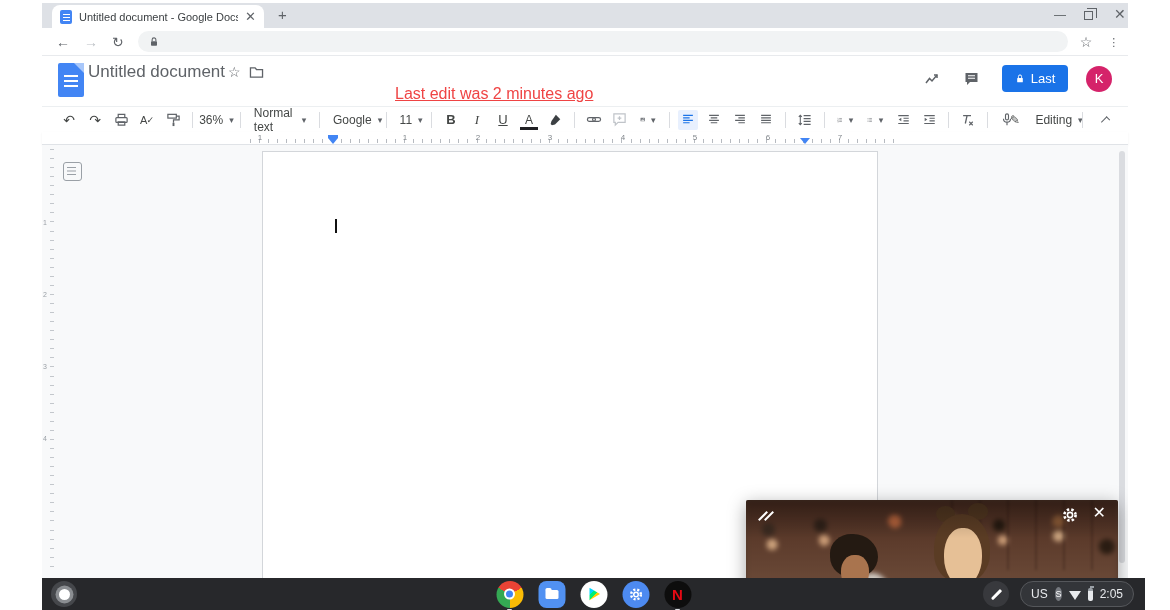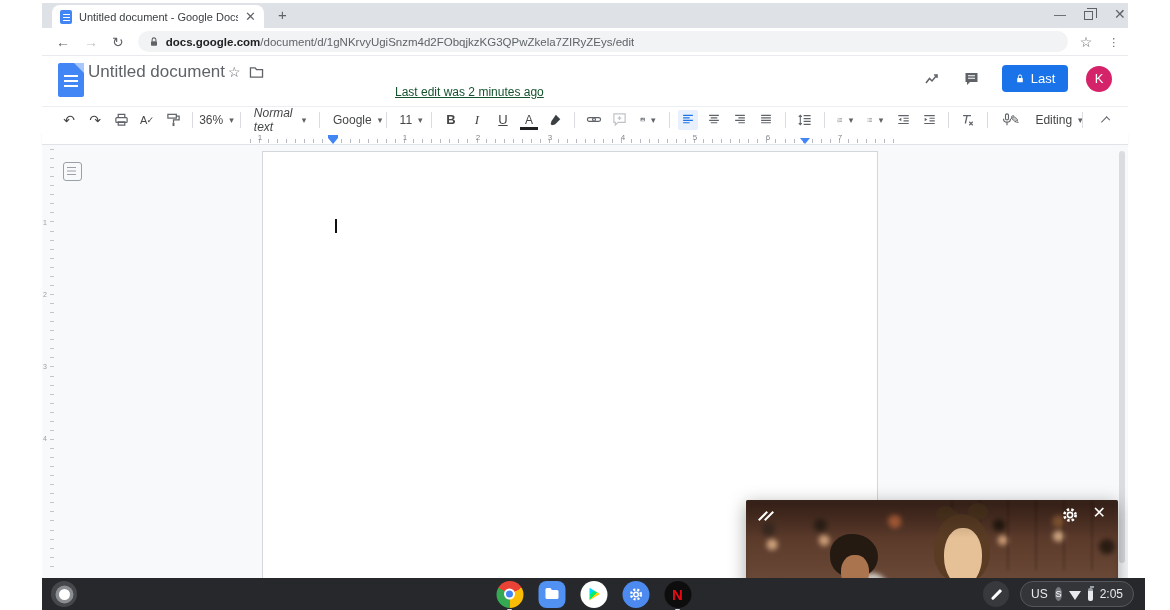--- a/index.html
+++ b/index.html
@@ -42,21 +42,21 @@
   .dicon { position:absolute; left:16px; top:7px; width:26px; height:34px; background:#4285f4;
            border-radius:2px; }
   .dicon::before { content:""; position:absolute; right:0; top:0; border:5px solid #a8c7fa;
            border-left-color:transparent; border-bottom-color:transparent; }
   .dicon::after { content:""; position:absolute; left:6px; top:12px; width:14px; height:2px;
            background:#fff; box-shadow:0 5px 0 #fff, 0 10px 0 #fff; }
   .dtitle { position:absolute; left:46px; top:6px; font-size:17px; color:#5f6368; }
   .hstar { position:absolute; left:186px; top:8px; font-size:14px; color:#5f6368; }
   .hfolder { position:absolute; left:207px; top:10px; }
   .menubar { position:absolute; left:52px; top:29px; display:flex; gap:19px; font-size:13px; color:#3c4043; }
-  .lastedit { position:absolute; left:353px; top:29px; font-size:12px; color:#14532d;
+  .lastedit { position:absolute; left:353px; top:29px; font-size:16px; color:#ef4444;
               text-decoration:underline; }
   .hdr-right { position:absolute; right:0; top:9px; display:flex; align-items:center; }
   .hic { margin-right:22px; }
   .sharebtn { width:66px; height:27px; background:#1a73e8; border:none; border-radius:4px; color:#fff;
               font-size:13px; display:flex; align-items:center; justify-content:center; gap:6px;
               margin-right:18px; }
   .avatar { width:26px; height:26px; border-radius:50%; background:#d5236a; color:#fff; font-size:13px;
             display:flex; align-items:center; justify-content:center; margin-right:16px; }
 
   
@@ -201,21 +201,20 @@
 
   <div class="navbar">
     <span class="navg">←</span>
     <span class="navg nav-fwd">→</span>
     <span class="navg">↻</span>
     <div class="omnibox">
       <svg width="12" height="12" viewBox="0 0 16 16">
         <rect x="4" y="7" width="8" height="6" rx="1" fill="#5f6368"></rect>
         <path d="M5.5 7V5a2.5 2.5 0 0 1 5 0v2" stroke="#5f6368" stroke-width="1.4" fill="none"></path>
       </svg>
-      <span class="url"><span class="url-host">docs.google.com</span><span class="url-path">/document/d/1gNKrvyUgiSnzm4d2FObqjkzKG3QPwZkela7ZIRyZEys/edit</span></span>
     </div>
     <span class="nav-star">☆</span>
     <span class="nav-menu">⋮</span>
   </div>
 
   <div class="docshdr">
     <div class="dicon"></div>
     <div class="dtitle">Untitled document</div>
     <span class="hstar">☆</span>
     <svg class="hfolder" width="15" height="13" viewBox="0 0 16 14">
@@ -255,21 +254,21 @@
     <span class="tbi">
       <svg width="15" height="15" viewBox="0 0 16 16">
             <rect x="2" y="2.5" width="9" height="4" fill="none" stroke="#5f6368" stroke-width="1.3"></rect>
             <path d="M11 4.5h3v4H8v3" fill="none" stroke="#5f6368" stroke-width="1.3"></path>
             <rect x="7" y="11.5" width="2" height="3.5" fill="#5f6368"></rect>
           </svg>
     </span>
     <span class="tdiv"></span>
     <span class="tbi dd">36%</span>
     <span class="tdiv"></span>
-    <span class="tbi dd" style="width:92px;justify-content:space-between;font-style:italic;">Normal text</span>
+    <span class="tbi dd" style="width:92px;justify-content:space-between;">Normal text</span>
     <span class="tdiv"></span>
     <span class="tbi dd" style="width:72px;justify-content:space-between;">Google</span>
     <span class="tdiv"></span>
     <span class="tbi dd" style="width:38px;justify-content:space-between;">11</span>
     <span class="tdiv"></span>
     <span class="tbi b-b">B</span>
     <span class="tbi b-i">I</span>
     <span class="tbi b-u">U</span>
     <span class="tbi b-a">A</span>
     <span class="tbi">

